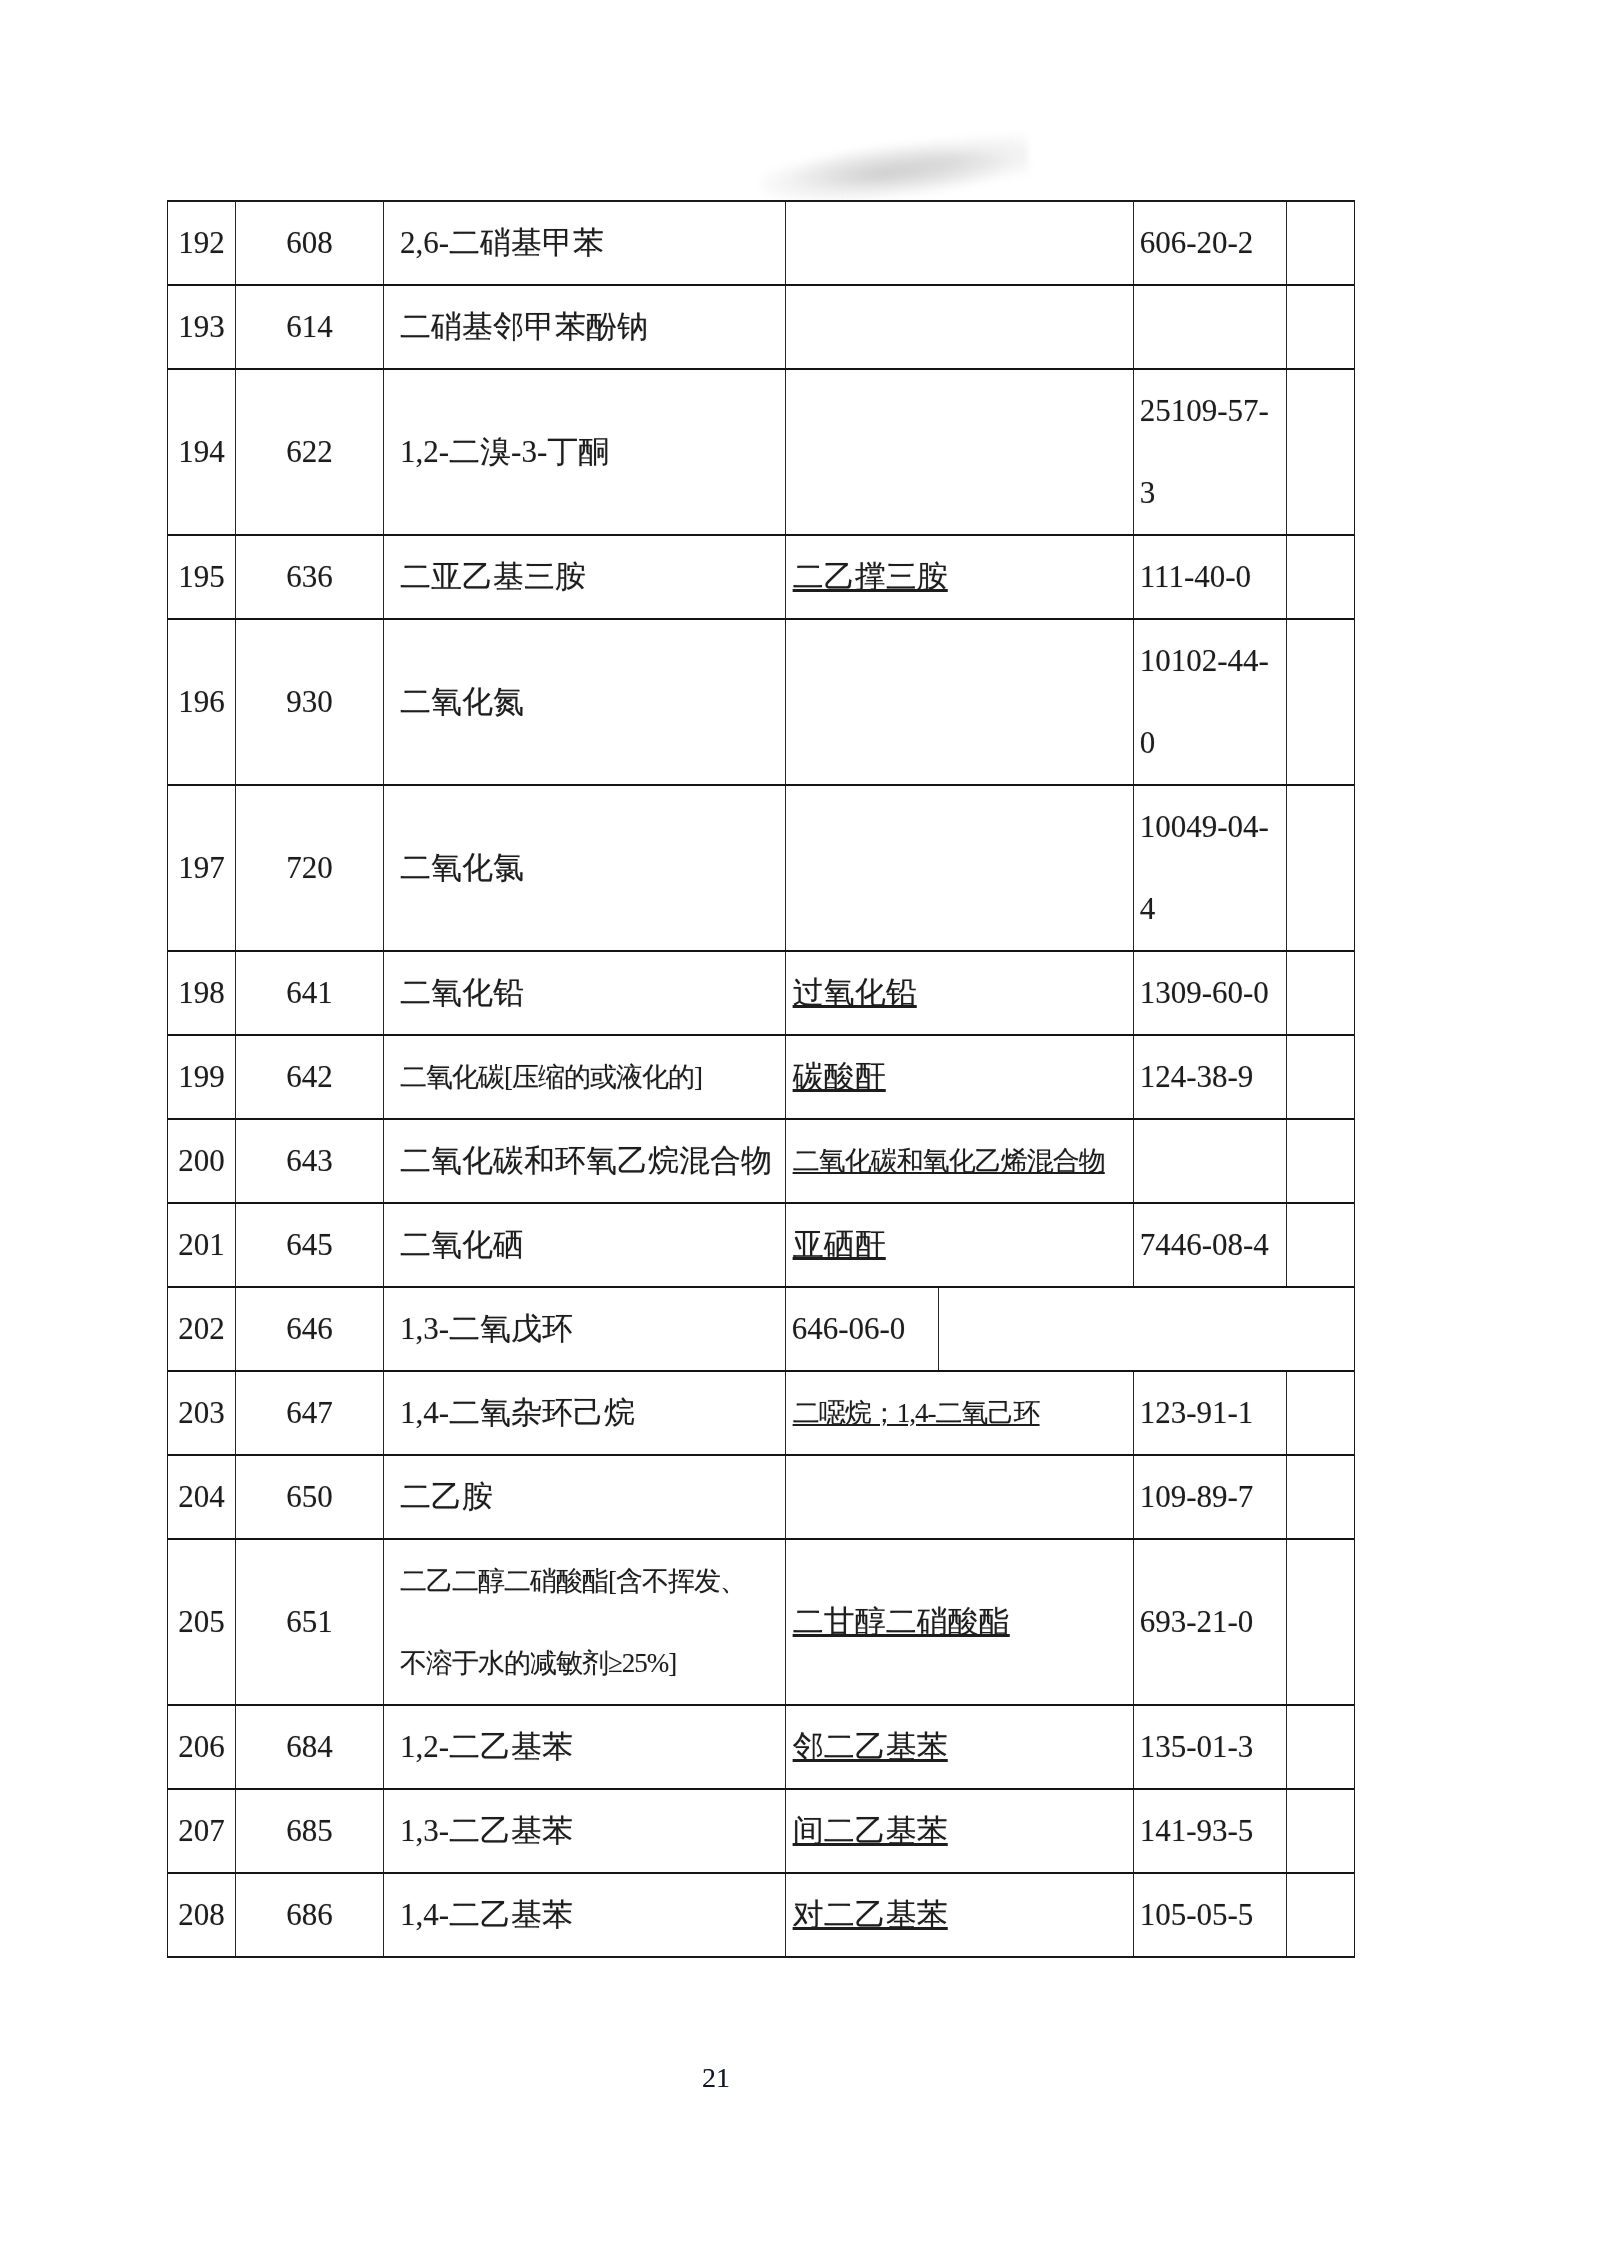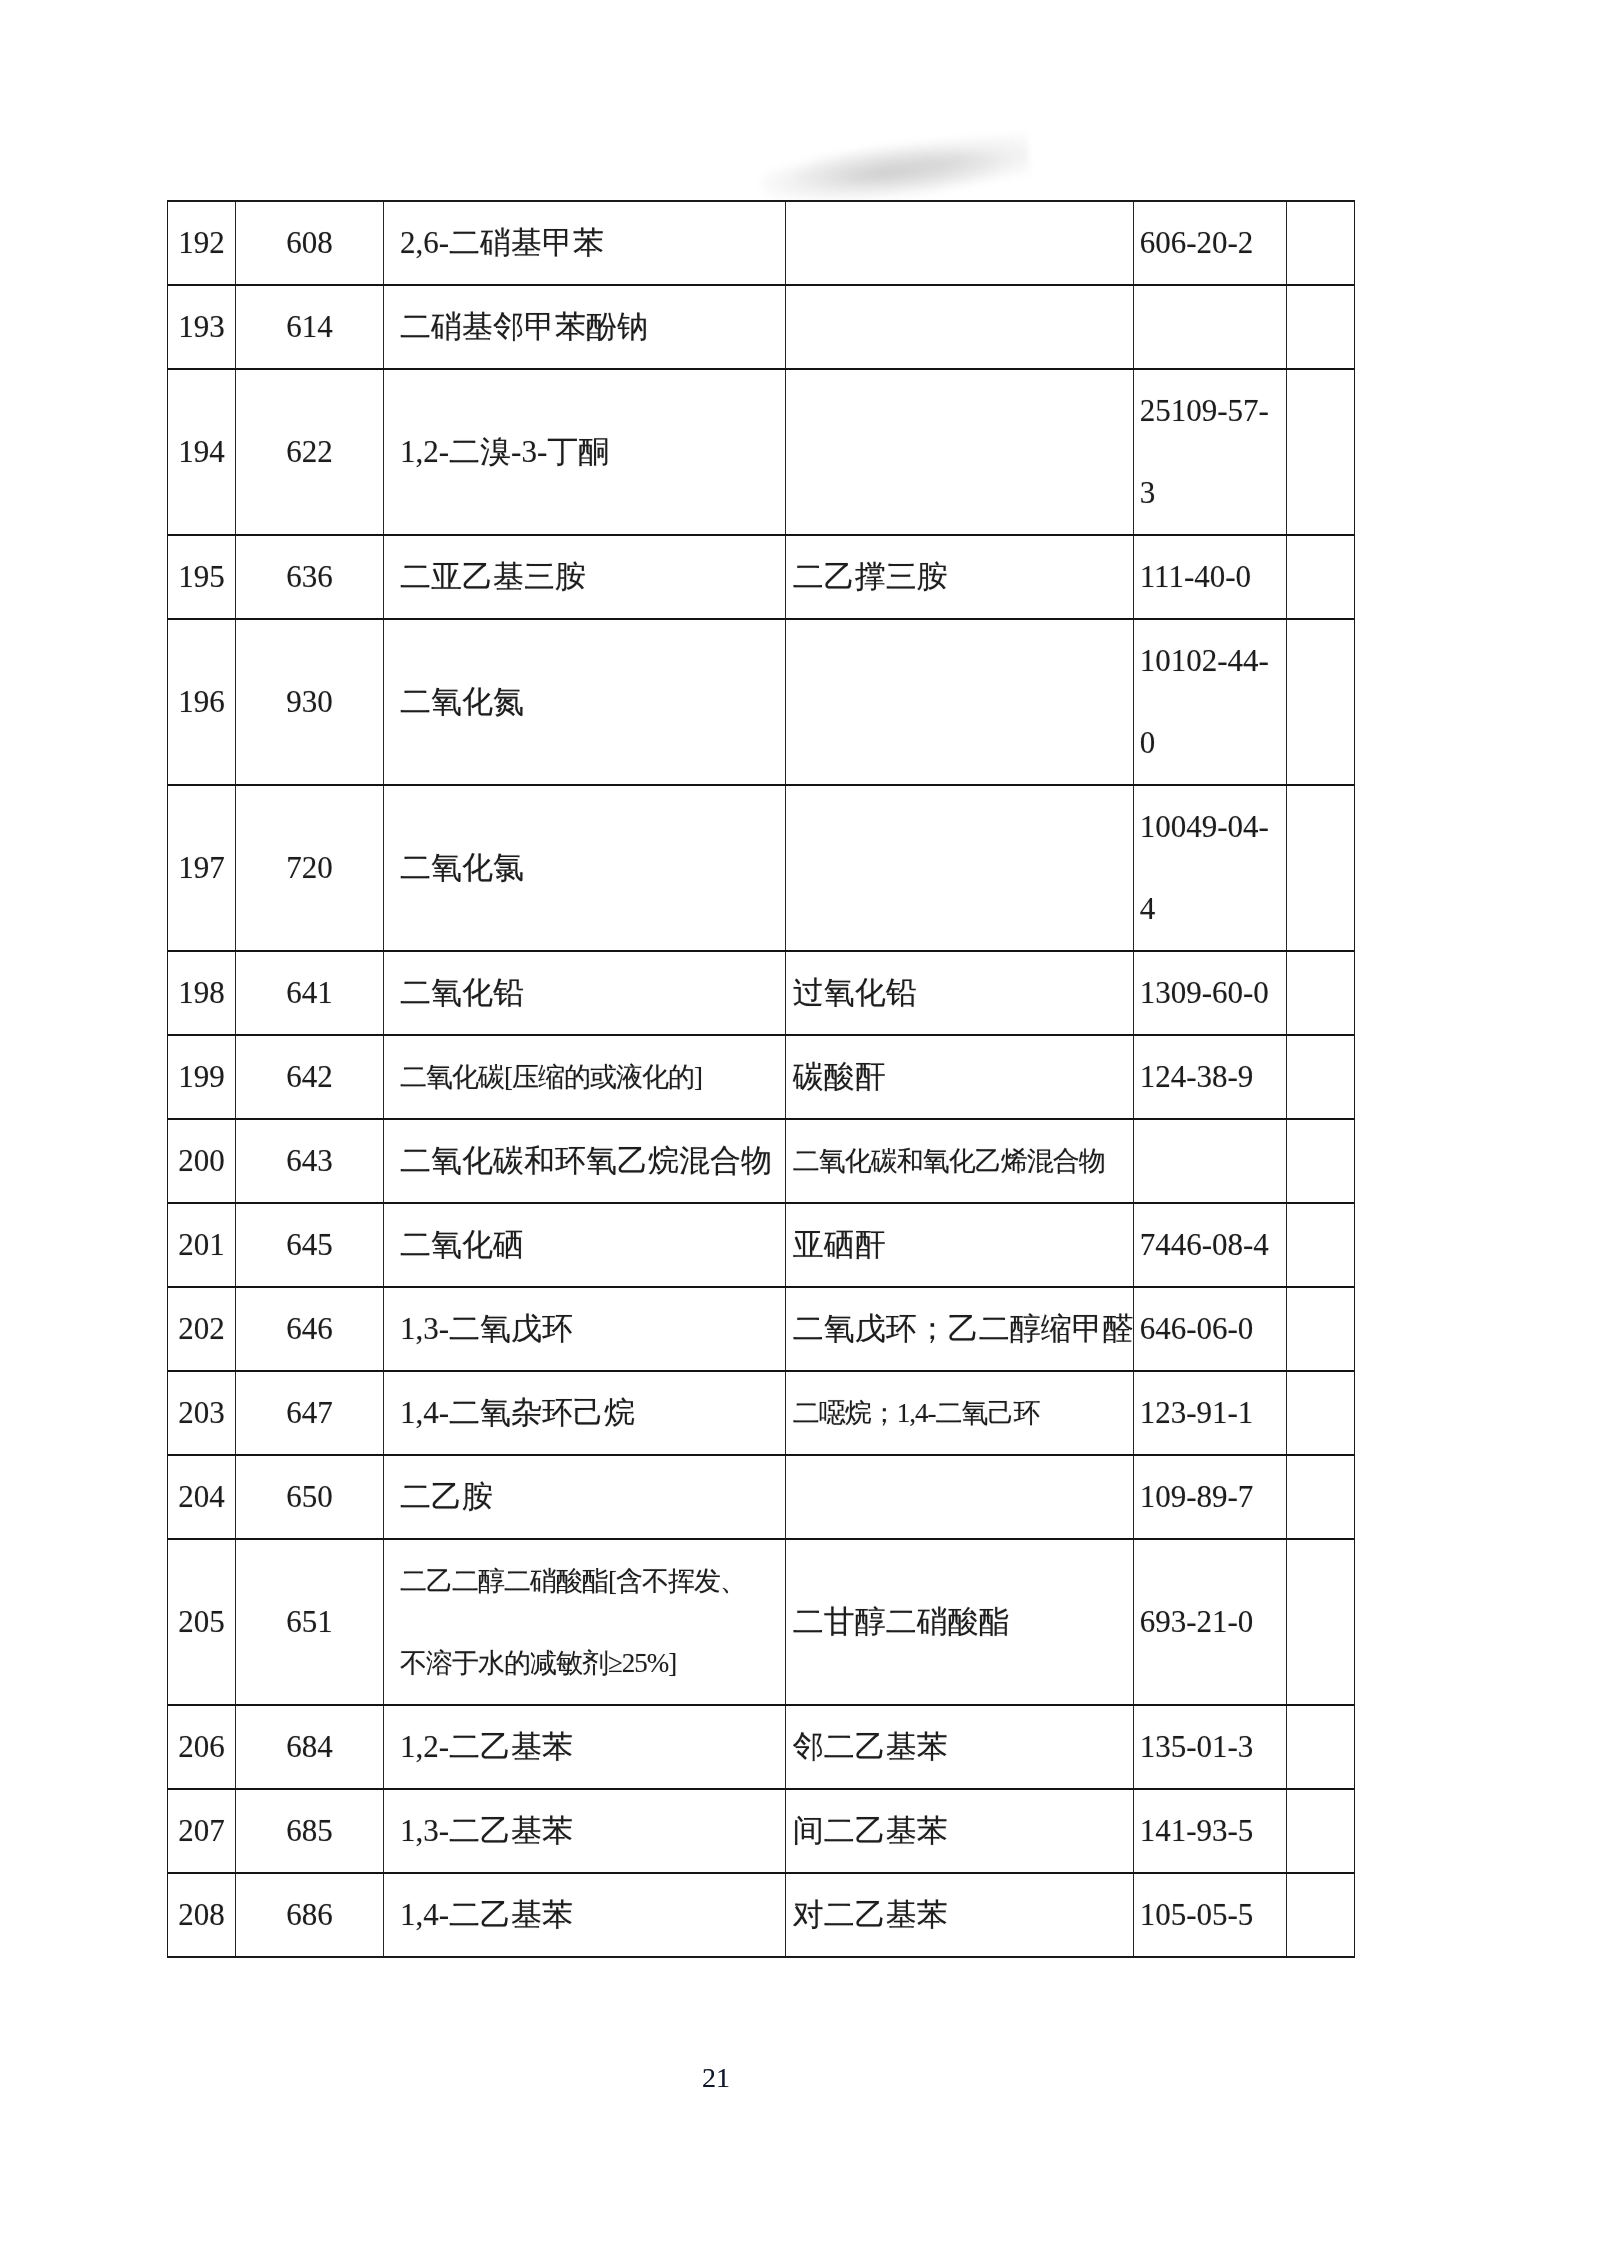--- a/index.html
+++ b/index.html
@@ -39,21 +39,21 @@
     color:#1d1d1d;
     white-space:pre;
     text-shadow:0 0 1px rgba(20,20,20,.35);
     border-left:1.9px solid #262626;
     overflow:visible;
   }
   .td:first-child{border-left:none;}
   .c-no{width:67px;justify-content:center;}
   .c-code{width:148px;justify-content:center;}
   .c-name{width:402px;padding-left:16px;}
-  .c-alias{width:348px;padding-left:6.7px;}
+  .c-alias{width:348px;padding-left:6.7px;text-decoration:underline;}
   .c-cas{width:153px;padding-left:5.7px;}
   .c-notes{flex:1;}
   .condensed{font-size:27px;letter-spacing:-1px;}
   .page-number{
     position:absolute;left:680px;top:2062px;width:72px;
     text-align:center;
     font-size:28px;color:#0f172a;
     font-family:"Liberation Serif","DejaVu Serif",serif;
     text-shadow:0 0 0.5px rgba(0,0,0,.4);
   }
@@ -144,21 +144,20 @@
       <div class="td c-code">645</div>
       <div class="td c-name">二氧化硒</div>
       <div class="td c-alias">亚硒酐</div>
       <div class="td c-cas">7446-08-4</div>
       <div class="td c-notes"></div>
     </div>
     <div class="tr">
       <div class="td c-no">202</div>
       <div class="td c-code">646</div>
       <div class="td c-name">1,3-二氧戊环</div>
-      <div class="td c-alias">二氧戊环；乙二醇缩甲醛</div>
       <div class="td c-cas">646-06-0</div>
       <div class="td c-notes"></div>
     </div>
     <div class="tr">
       <div class="td c-no">203</div>
       <div class="td c-code">647</div>
       <div class="td c-name">1,4-二氧杂环己烷</div>
       <div class="td c-alias condensed">二噁烷；1,4-二氧己环</div>
       <div class="td c-cas">123-91-1</div>
       <div class="td c-notes"></div>

